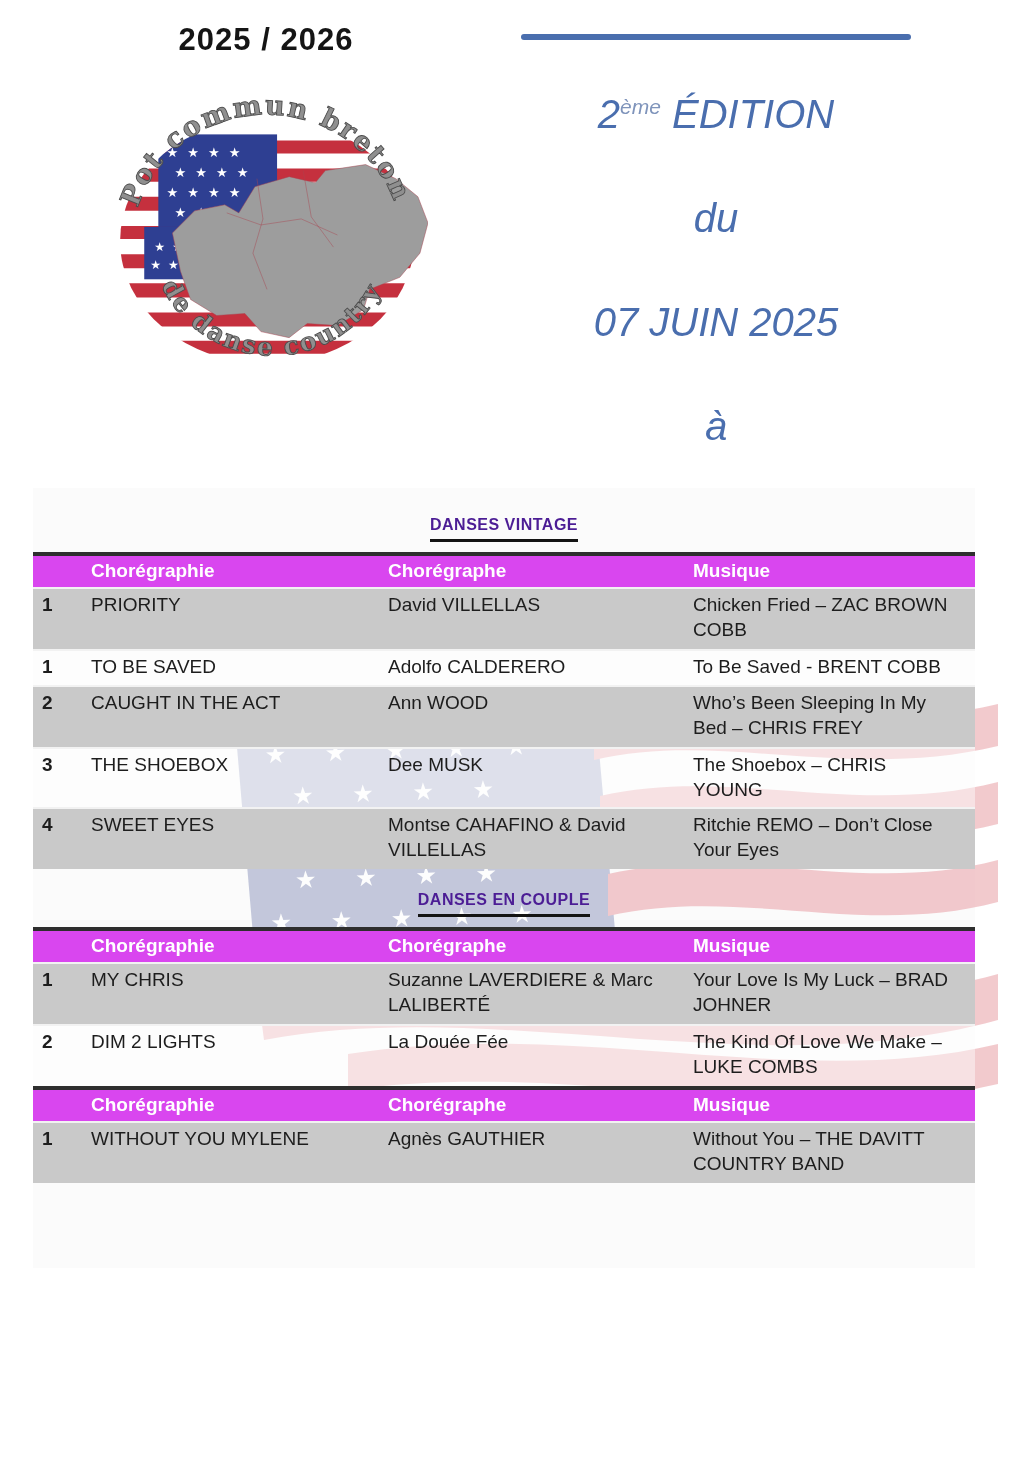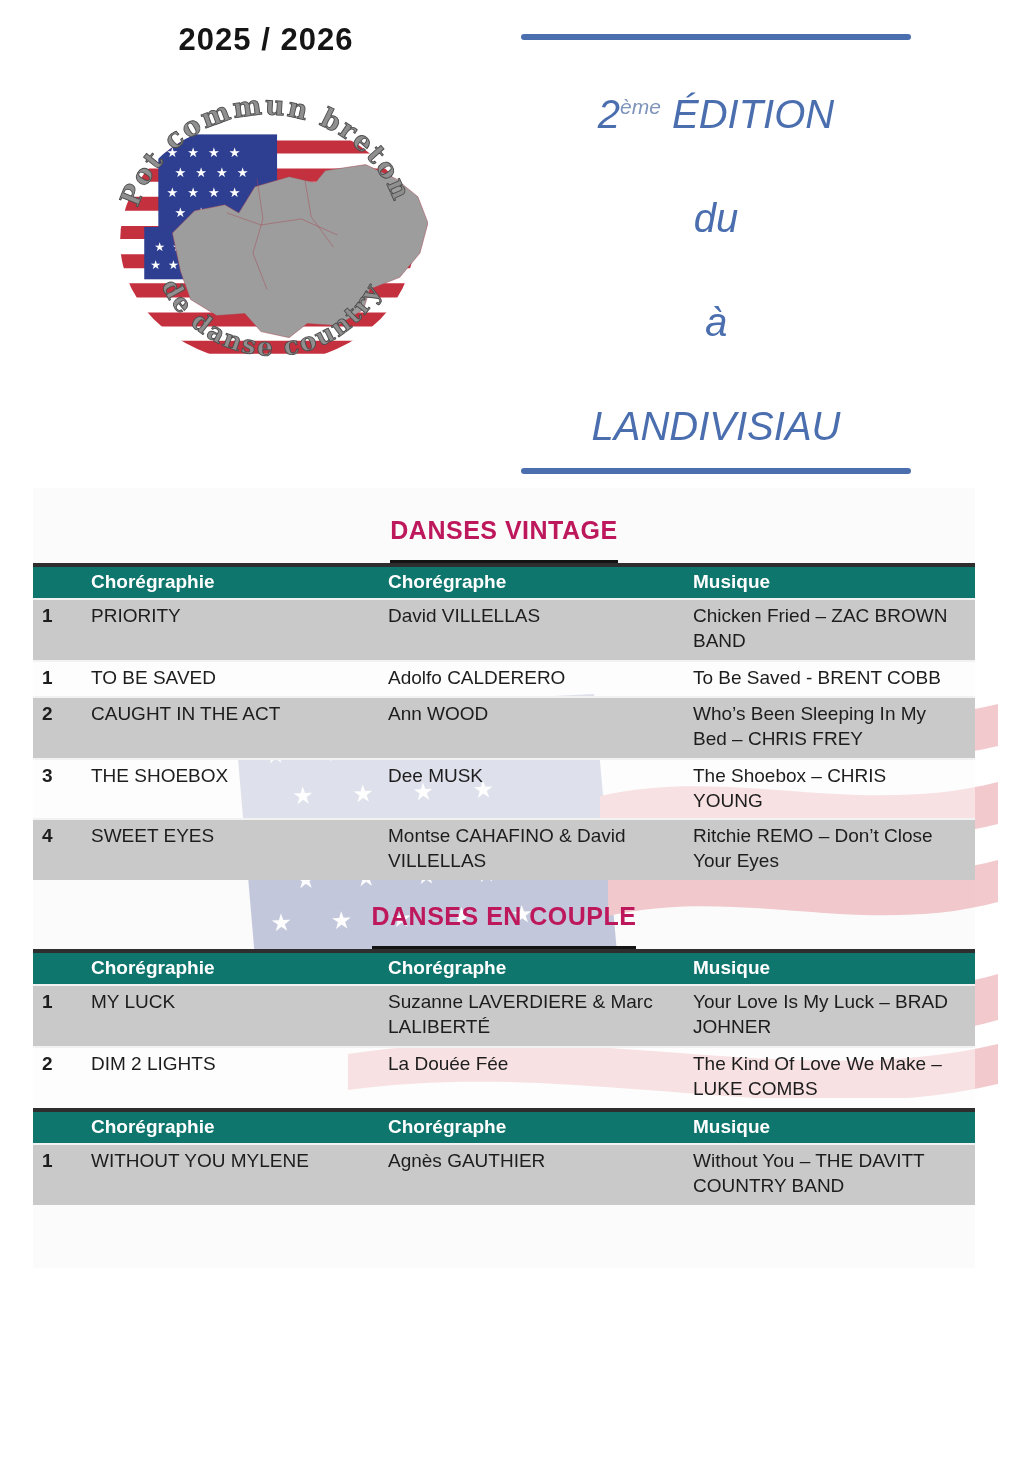--- a/index.html
+++ b/index.html
@@ -25,32 +25,32 @@
   .event-line sup{font-size:21px;color:#7f94bb;line-height:0;}
   
   .panel{
     position:absolute;left:33px;top:488px;width:942px;height:780px;
     background:#fbfbfb;
   }
   .watermark{position:absolute;left:165px;top:200px;width:800px;height:410px;opacity:.55;z-index:0;pointer-events:none;}
   .sections{position:relative;z-index:1;padding-top:12px;}
   .section-title{text-align:center;margin:16px 0 18px;}
   .title-underline{
-    font-size:25px;font-weight:bold;color:#be185d;letter-spacing:.5px;
-    border-bottom:3px solid #141414;padding-bottom:16px;
+    font-size:16px;font-weight:bold;color:#4c1d95;letter-spacing:.5px;
+    border-bottom:3px solid #141414;padding-bottom:6px;
   }
   .sec-1 .section-title{margin-top:22px;text-align:center;}
   .sec-2 .section-title{margin-bottom:60px;}
   table.dance-table{
     width:942px;border-collapse:collapse;table-layout:fixed;
     font-size:19px;
   }
   col.c-num{width:48px;}col.c-cho{width:297px;}col.c-chg{width:305px;}col.c-mus{width:292px;}
   table.dance-table thead th{
-    background:#0f766e;color:#ffffff;font-weight:bold;text-align:left;
+    background:#d946ef;color:#ffffff;font-weight:bold;text-align:left;
     padding:4px 10px 5px;border-top:4px solid #2e2e2e;font-size:19px;
   }
   table.dance-table td{
     padding:3px 22px 5px 10px;vertical-align:top;line-height:25px;
     border-top:2px solid #f2f2f2;color:#1d1d1d;
   }
   table.dance-table td.num{font-weight:bold;padding-left:9px;}
   tr.shade-gray td{background:#c9c9c9;}
   tr.shade-light td{background:rgba(255,255,255,.45);}
   tr.one-line td{height:26px;}
@@ -98,20 +98,21 @@
       <text font-family="DejaVu Serif" ,serif="" font-size="25" font-weight="bold" fill="#8f8f8f" stroke="#4c4c4c" stroke-width="0.9" letter-spacing="2">
         <textPath href="#arcBot" startOffset="50%" text-anchor="middle">de danse country</textPath>
       </text>
     </svg>
   </div>
 
   <div class="event">
     <div class="rule top"></div>
     <div class="event-line"><span>2</span><sup>ème</sup><span> ÉDITION</span></div>
     <div class="event-line">du</div>
+    <div class="event-line">07 JUIN 2025</div>
     <div class="event-line">à</div>
     <div class="event-line">LANDIVISIAU</div>
     <div class="rule bottom"></div>
   </div>
 
   <div class="panel">
     <svg class="watermark" viewBox="0 0 800 410">
       <polygon points="36,24 396,6 420,276 60,306" fill="#969ec2"></polygon>
       <g fill="#ffffff" font-size="24" letter-spacing="16" transform="rotate(-2 220 160)">
         <text x="70" y="70">★ ★ ★ ★ ★</text>
@@ -145,21 +146,21 @@
                 <th>Chorégraphie</th>
                 <th>Chorégraphe</th>
                 <th>Musique</th>
               </tr>
             </thead>
             <tbody>
               <tr class="shade-gray two-line">
                 <td class="num">1</td>
                 <td>PRIORITY</td>
                 <td>David VILLELLAS</td>
-                <td>Chicken Fried – ZAC BROWN BAND</td>
+                <td>Chicken Fried – ZAC BROWN COBB</td>
               </tr>
               <tr class="shade-light one-line">
                 <td class="num">1</td>
                 <td>TO BE SAVED</td>
                 <td>Adolfo CALDERERO</td>
                 <td>To Be Saved -  BRENT COBB</td>
               </tr>
               <tr class="shade-gray two-line">
                 <td class="num">2</td>
                 <td>CAUGHT IN THE ACT</td>
@@ -194,21 +195,21 @@
               <tr>
                 <th></th>
                 <th>Chorégraphie</th>
                 <th>Chorégraphe</th>
                 <th>Musique</th>
               </tr>
             </thead>
             <tbody>
               <tr class="shade-gray two-line">
                 <td class="num">1</td>
-                <td>MY LUCK</td>
+                <td>MY CHRIS</td>
                 <td>Suzanne LAVERDIERE &amp; Marc LALIBERTÉ</td>
                 <td>Your Love Is My Luck – BRAD JOHNER</td>
               </tr>
               <tr class="shade-light two-line">
                 <td class="num">2</td>
                 <td>DIM 2 LIGHTS</td>
                 <td>La Douée Fée</td>
                 <td>The Kind Of Love We Make – LUKE COMBS</td>
               </tr>
             </tbody>

